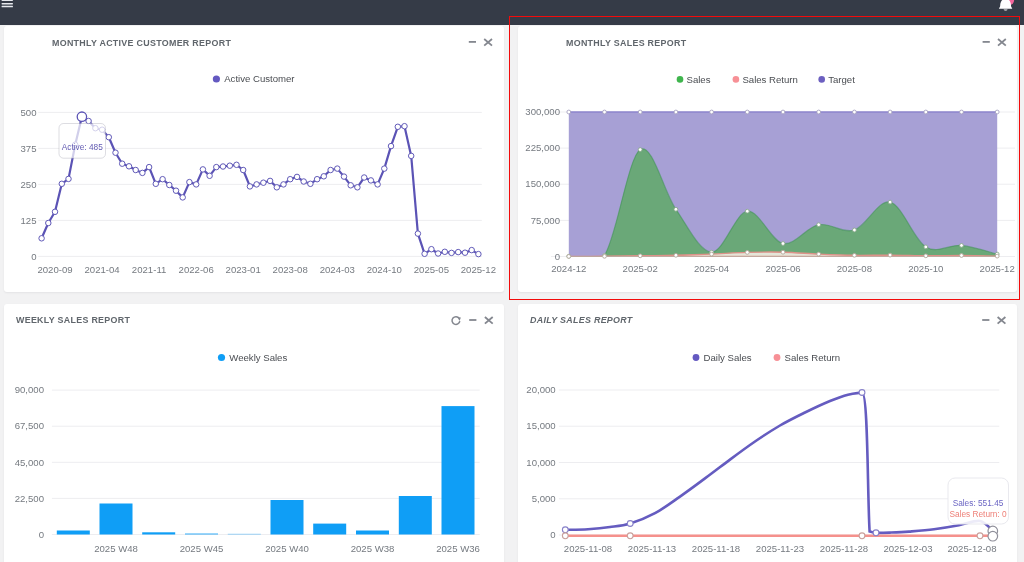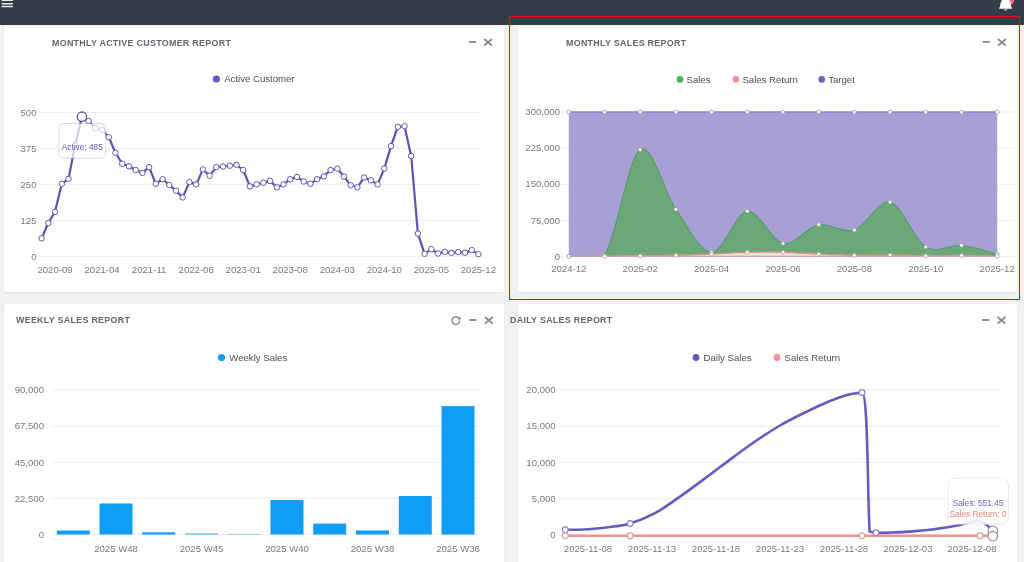--- a/index.html
+++ b/index.html
@@ -21,21 +21,21 @@
 </style></head>
 <body>
   <div class="nav"></div>
   <div class="card c1"></div>
   <div class="card c2"></div>
   <div class="card c3"></div>
   <div class="card c4"></div>
   <div class="ttl" style="left:16px;top:38px;padding-left:36px;">MONTHLY ACTIVE CUSTOMER REPORT</div>
   <div class="ttl" style="left:530px;top:38px;margin-left:36px;">MONTHLY SALES REPORT</div>
   <div class="ttl" style="left:16px;top:315px;">WEEKLY SALES REPORT</div>
-  <div class="ttl" style="left:510px;top:315px;">DAILY SALES REPORT</div>
+  <div class="ttl" style="left:530px;top:315px;font-style:italic;">DAILY SALES REPORT</div>
   <svg class="ov" width="1024" height="562" viewBox="0 0 1024 562">
     <rect x="1.6" y="-0.6" width="11.3" height="1.6" rx="0.4" fill="#e7e9ee"></rect>
     <rect x="1.6" y="2.9" width="11.3" height="1.6" rx="0.4" fill="#e7e9ee"></rect>
     <rect x="1.6" y="5.7" width="11.3" height="1.6" rx="0.4" fill="#e7e9ee"></rect>
     <circle cx="1009.3" cy="0.3" r="4.8" fill="#f4659c"></circle>
     <path d="M1005.6,-1.5 C1002,-1.2 1000.3,2 1000.2,5.4 L1000,6.8 C999.6,7.6 998.8,8.2 999.1,8.8 L1012.1,8.8 C1012.4,8.2 1011.6,7.6 1011.2,6.8 L1011,5.4 C1010.9,2 1009.2,-1.2 1005.6,-1.5 Z" fill="#fdfdfe"></path>
     <path d="M1003.7,9.4 L1007.5,9.4 C1007.3,10.7 1003.9,10.7 1003.7,9.4 Z" fill="#fdfdfe"></path>
     <line x1="38.2" y1="112.4" x2="481.8" y2="112.4" stroke="#ededf0" stroke-width="1"></line>
     <line x1="38.2" y1="148.4" x2="481.8" y2="148.4" stroke="#ededf0" stroke-width="1"></line>
     <line x1="38.2" y1="184.4" x2="481.8" y2="184.4" stroke="#ededf0" stroke-width="1"></line>

